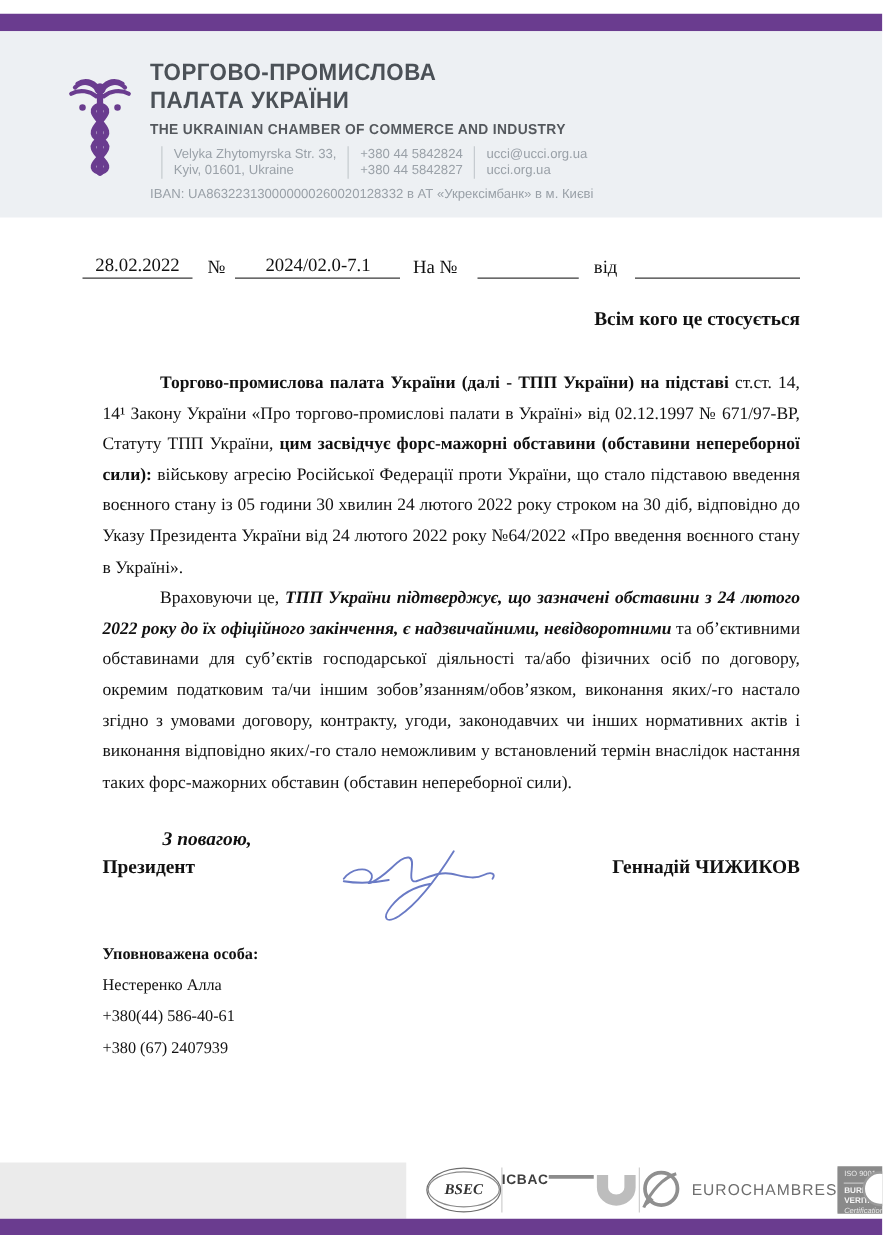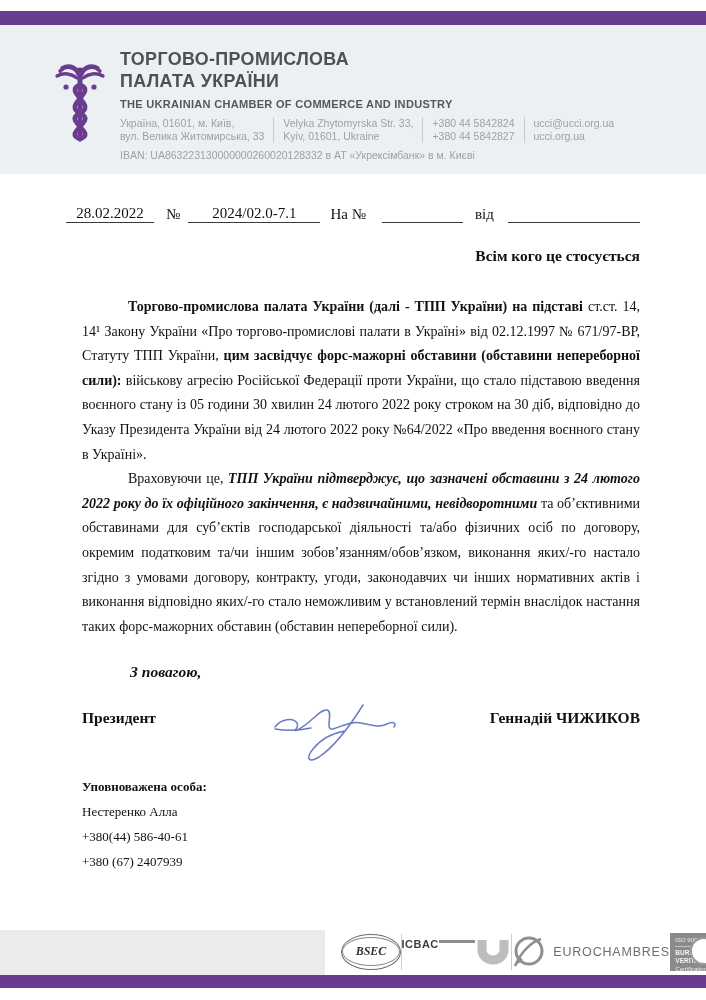--- a/index.html
+++ b/index.html
@@ -45,21 +45,21 @@
   .rl-blank2 { width:150px; margin-left:14px; }
   .recipient { margin-top:24px; text-align:right; font-weight:bold; font-size:15.5px; }
   .para {
     margin-top:0; font-size:14px; line-height:24.6px;
     text-align:justify; text-indent:46px;
   }
   .para.first { margin-top:30px; }
   .bi { font-weight:bold; font-style:italic; }
   .closing { margin:24px 0 0 48px; font-weight:bold; font-style:italic; font-size:15.5px; }
   .sig-row {
-    position:relative; margin-top:28px; display:flex;
+    position:relative; margin-top:4px; display:flex;
     justify-content:space-between; font-weight:bold; font-size:15.5px;
   }
   .sig-scribble { position:absolute; left:185px; top:-12px; }
   .auth { margin-top:52px; font-size:13px; }
   .auth div { margin-bottom:9px; }
   .auth-label { font-weight:bold; }
   
   .footer { position:absolute; left:0; bottom:25px; width:706px; height:47px; }
   .footer-gray { position:absolute; left:0; top:2px; width:325px; height:45px; background:#ebebeb; }
   .logos {
@@ -118,24 +118,20 @@
           <circle cx="12" cy="24" r="2.6" fill="#6a3c8f" stroke="none"></circle>
           <circle cx="40" cy="24" r="2.6" fill="#6a3c8f" stroke="none"></circle>
         </g>
       </svg>
     </div>
     <div class="head-text">
       <div class="org-ua">ТОРГОВО-ПРОМИСЛОВА</div>
       <div class="org-ua">ПАЛАТА УКРАЇНИ</div>
       <div class="org-en">THE UKRAINIAN CHAMBER OF COMMERCE AND INDUSTRY</div>
       <div class="addr-row">
-        <div class="addr-col">
-          <div>Україна, 01601, м. Київ,</div>
-          <div>вул. Велика Житомирська, 33</div>
-        </div>
         <div class="vdiv"></div>
         <div class="addr-col">
           <div>Velyka Zhytomyrska Str. 33,</div>
           <div>Kyiv, 01601, Ukraine</div>
         </div>
         <div class="vdiv"></div>
         <div class="addr-col">
           <div>+380 44 5842824</div>
           <div>+380 44 5842827</div>
         </div>

